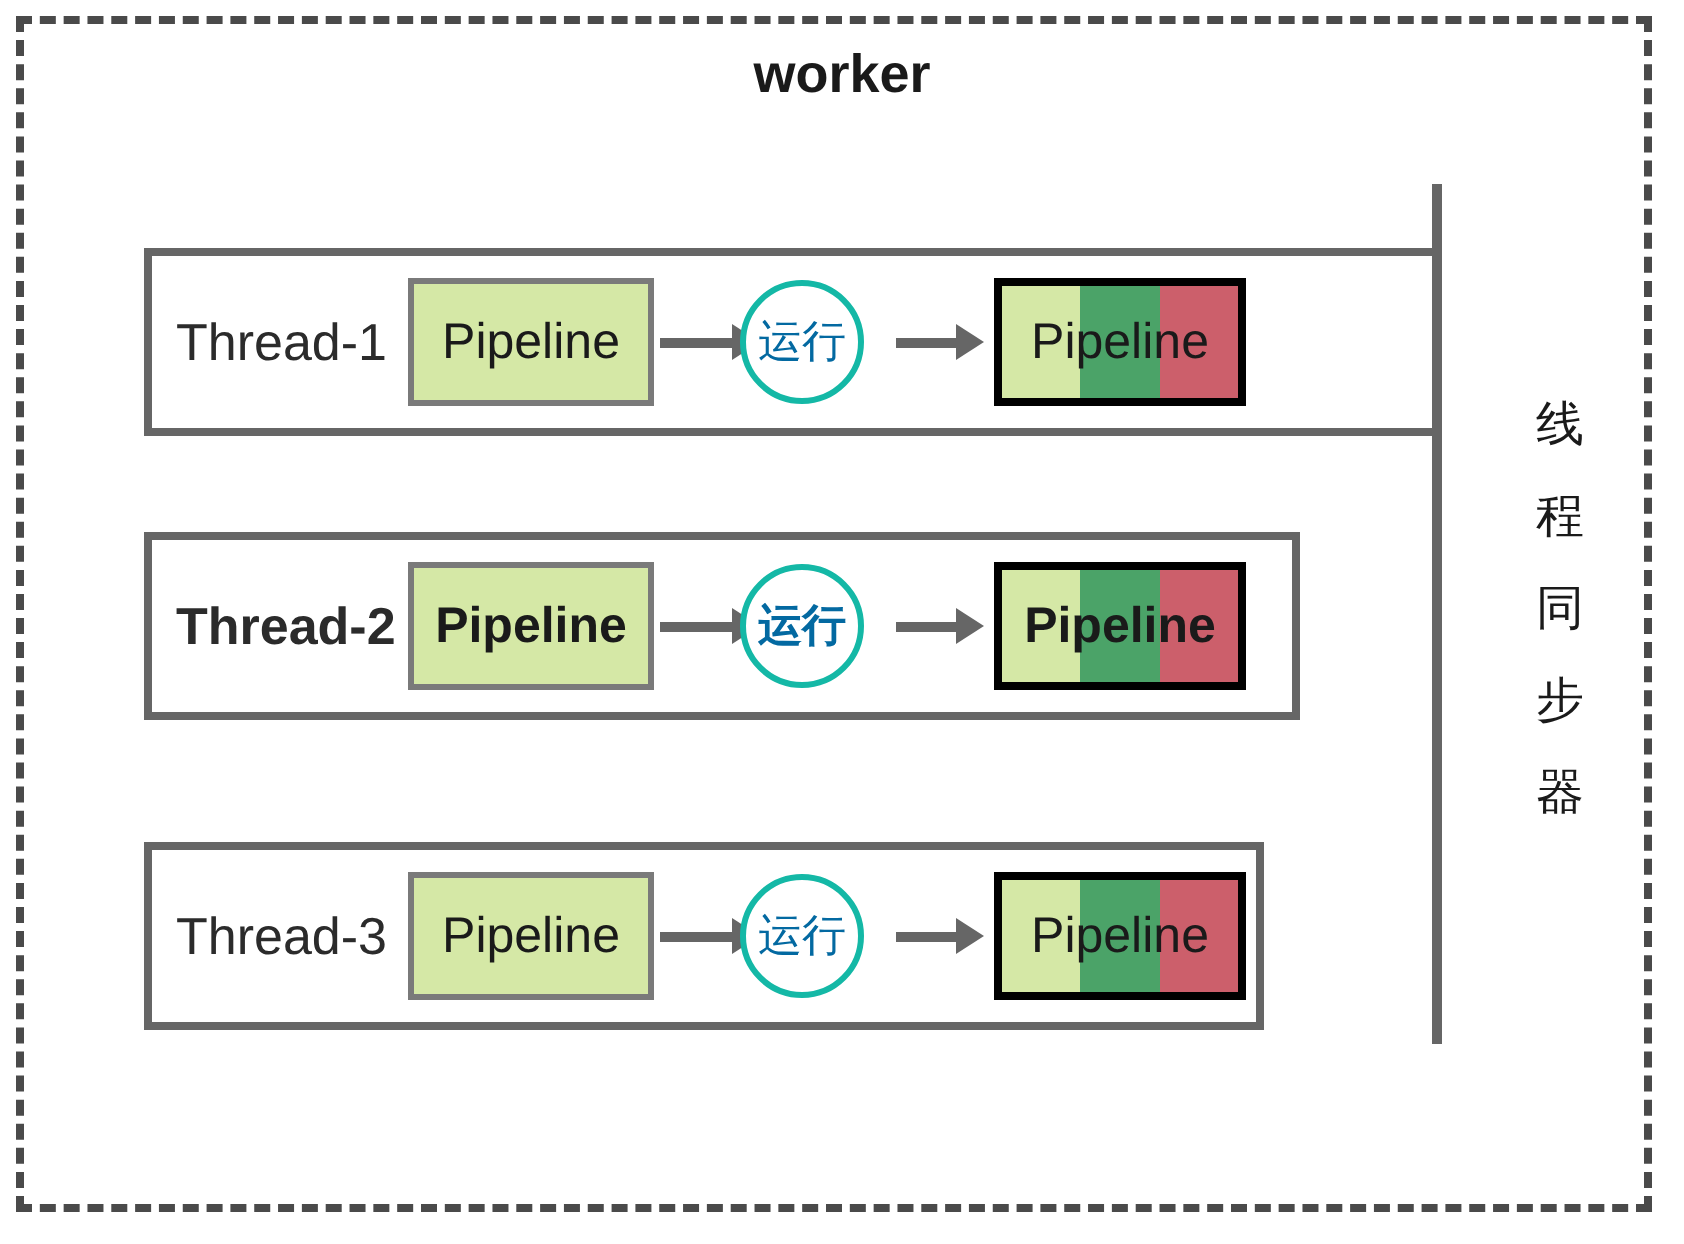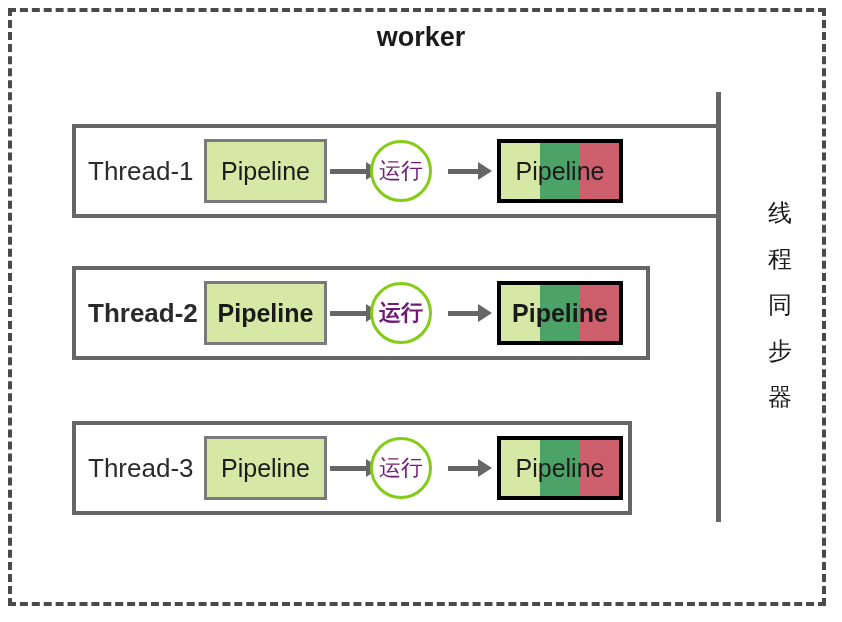--- a/index.html
+++ b/index.html
@@ -107,28 +107,28 @@
   .arrow-2 { left: 372px; width: 32px; }
 
   
   .run-circle {
     position: absolute;
     left: 294px;
     top: 12px;
     width: 62px;
     height: 62px;
     box-sizing: border-box;
-    border: 3px solid #84cc16;
+    border: 3px solid #14b8a6;
     border-radius: 50%;
     background: #ffffff;
     display: flex;
     align-items: center;
     justify-content: center;
     font-size: 22px;
-    color: #701a75;
+    color: #0369a1;
   }
 
   
   .pipeline-bands {
     position: absolute;
     left: 421px;
     top: 11px;
     width: 126px;
     height: 64px;
     box-sizing: border-box;

